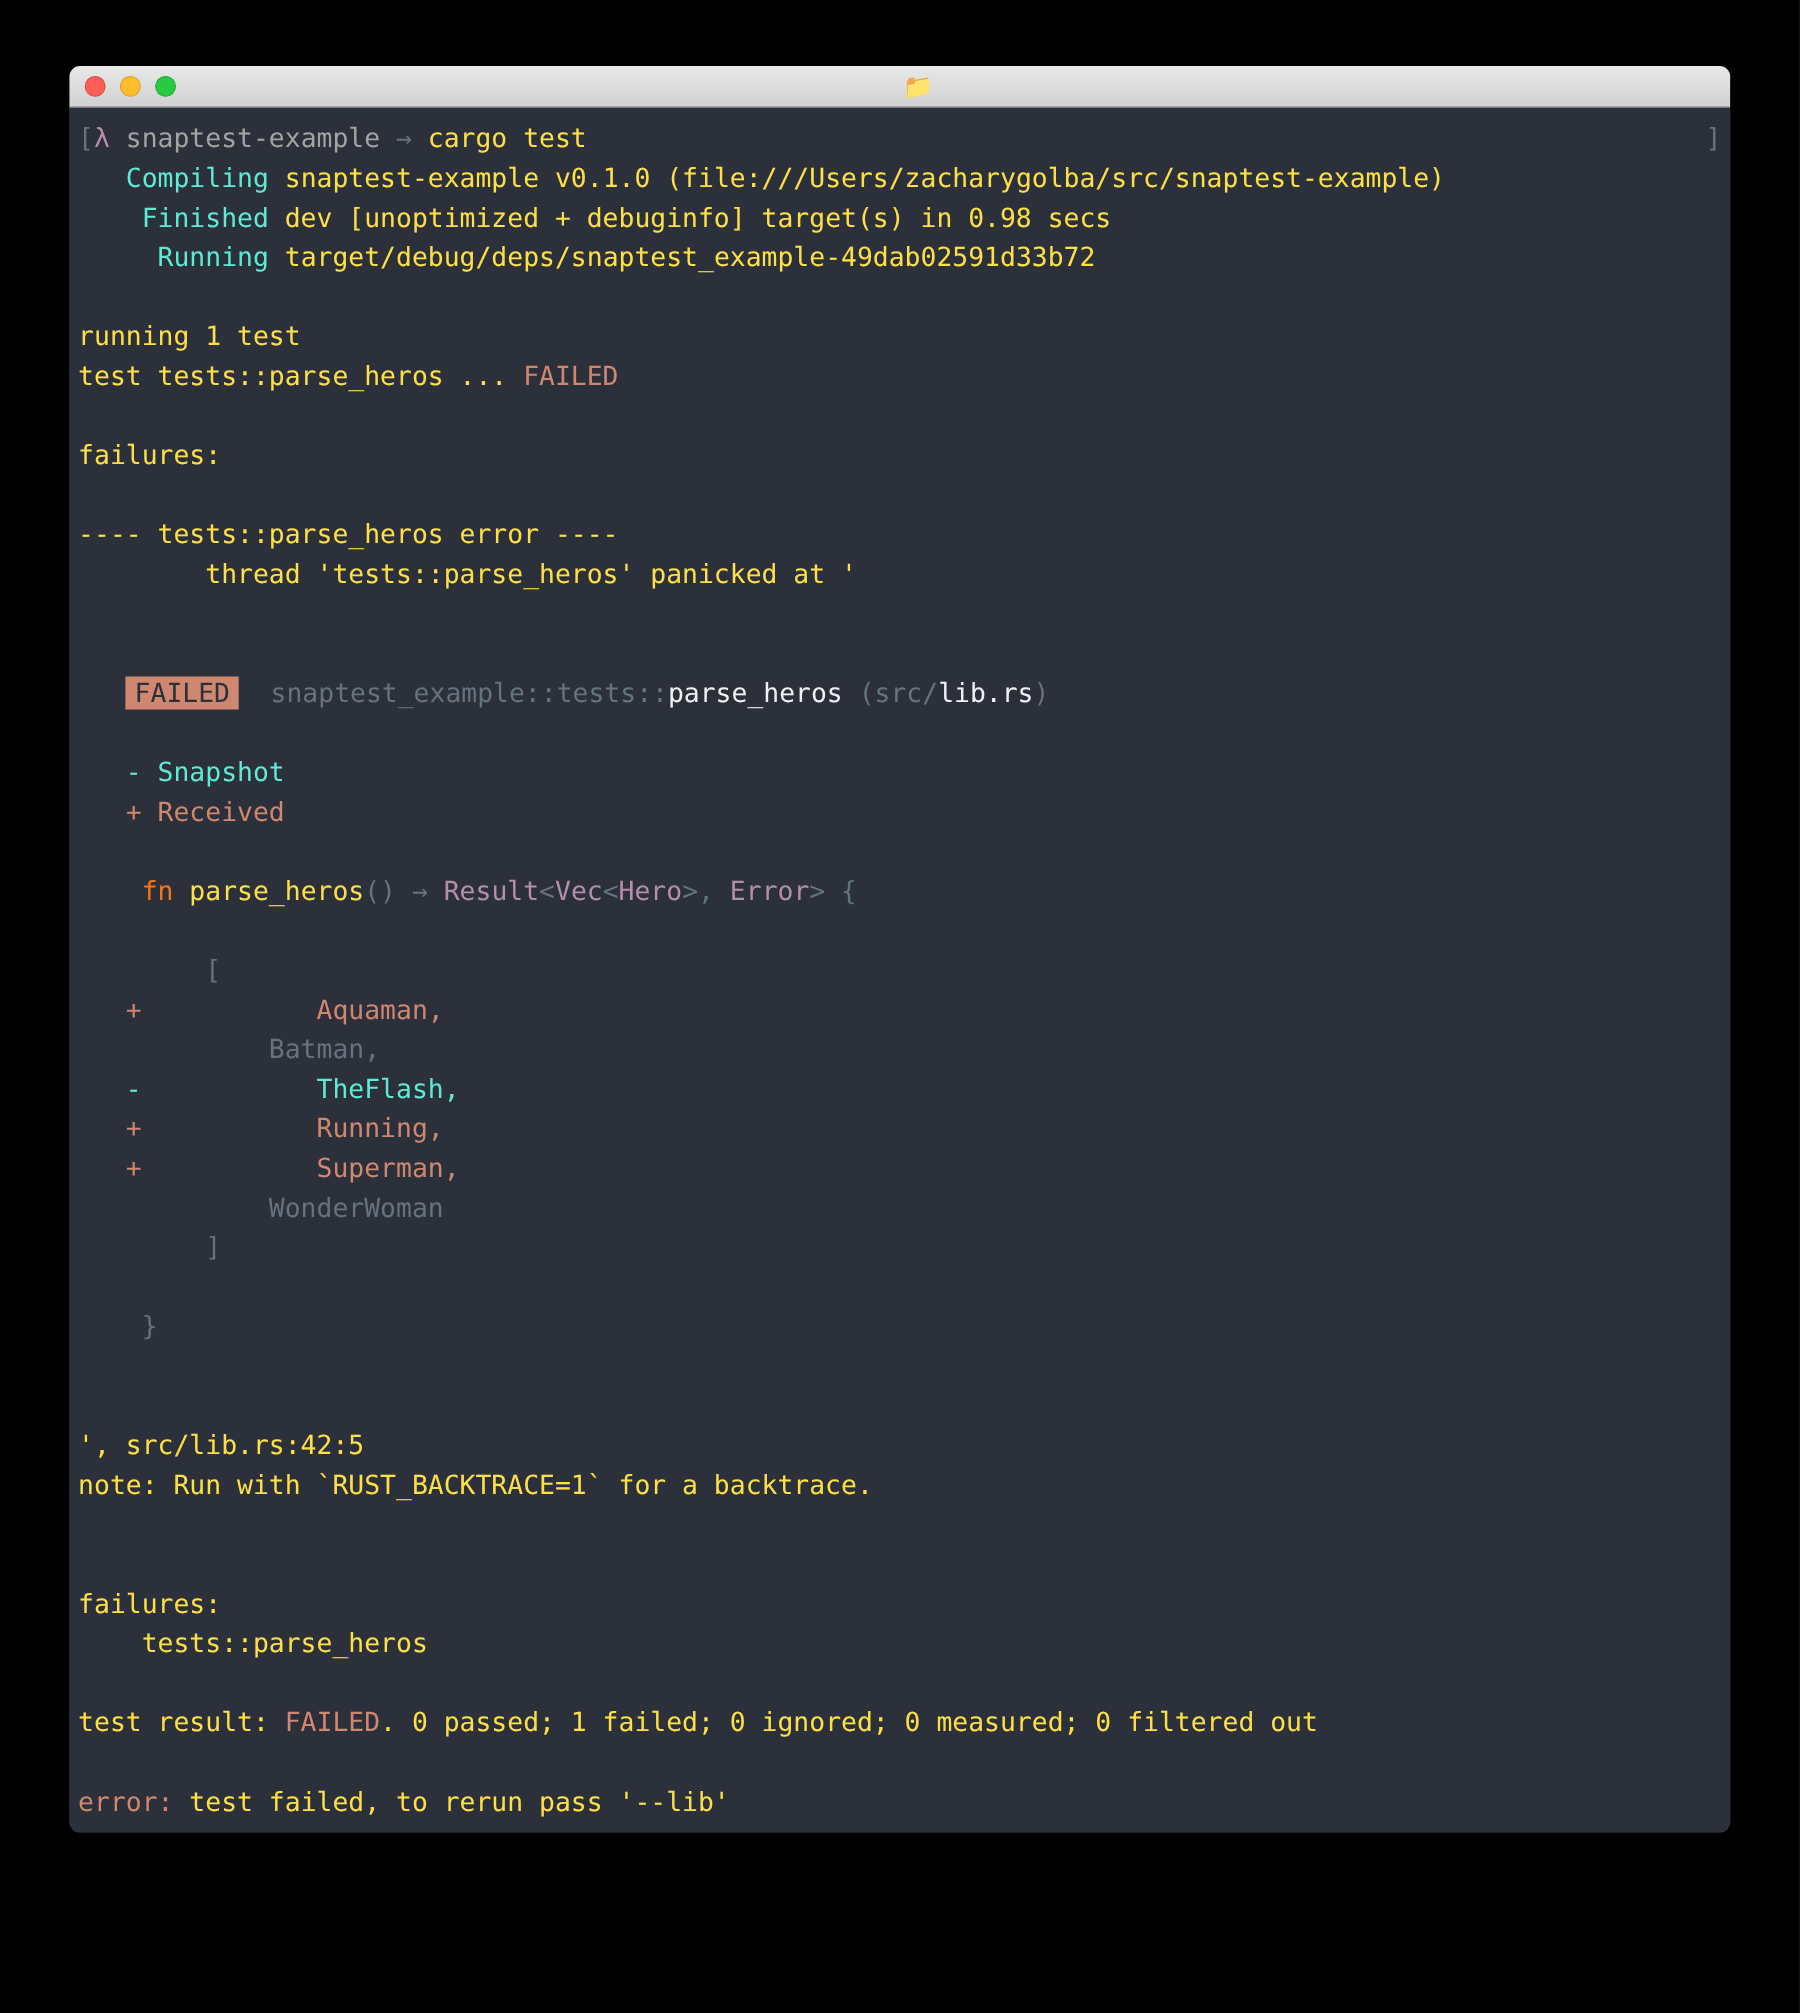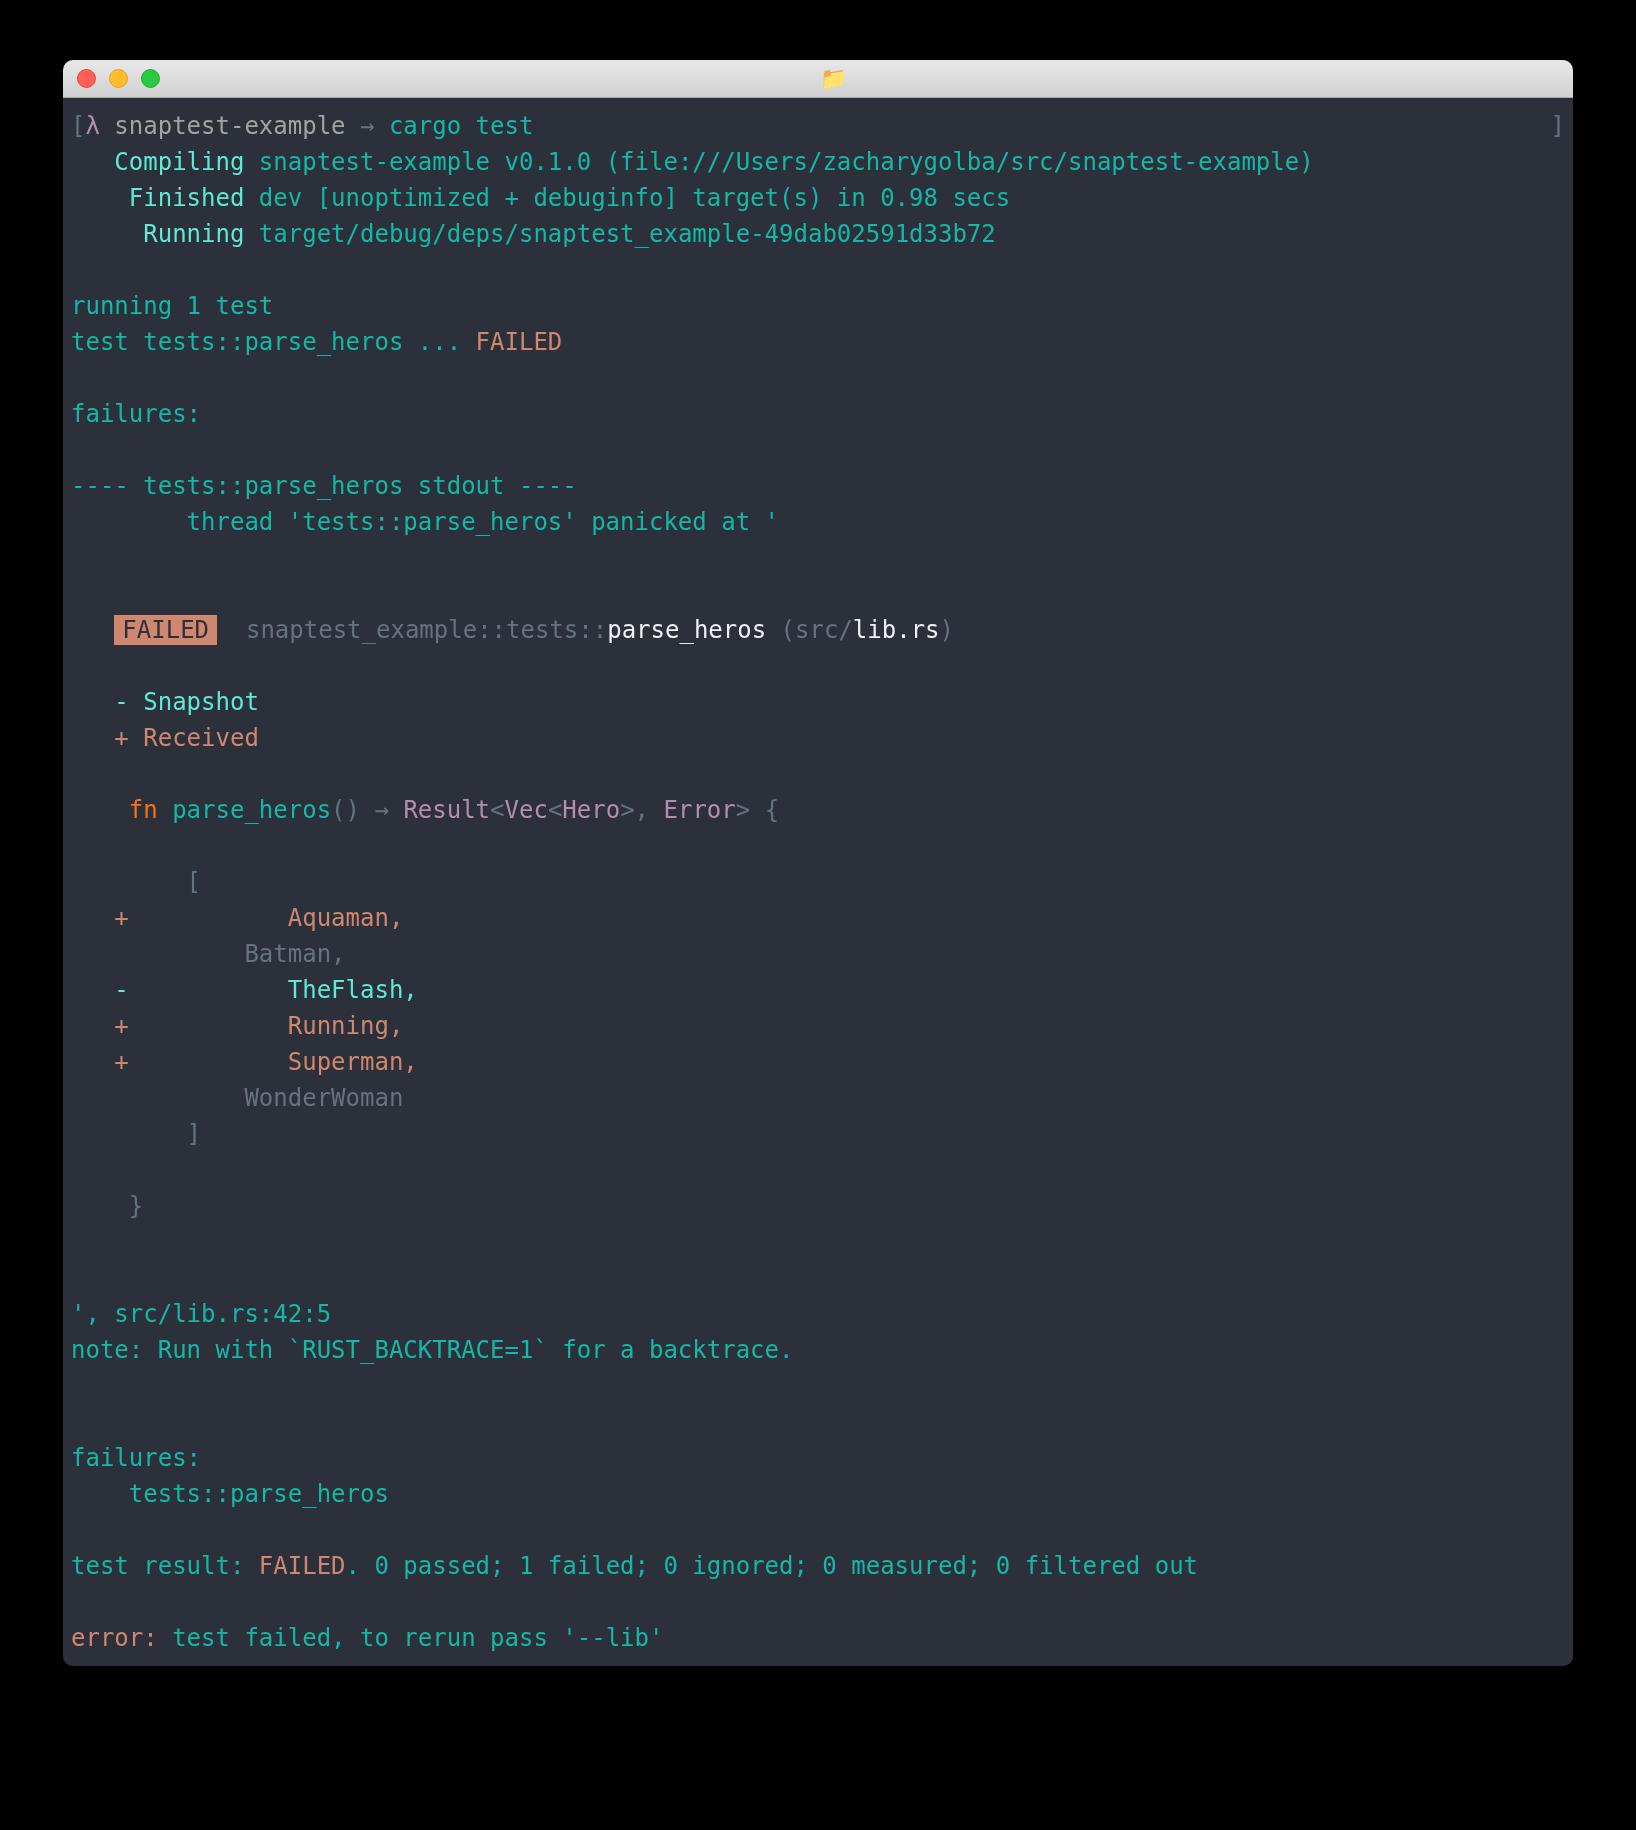--- a/index.html
+++ b/index.html
@@ -76,21 +76,21 @@
       color: #c0c5ce;
       white-space: pre;
     }
     
     .dim { color: #65737e; }
     .cyan { color: #a3a3a3; }
     .cyan-bright { color: #f97316; }
     .green { color: #5eead4; }
     .red { color: #d08770; }
     .pink { color: #b48ead; }
-    .light { color: #14b8a6; }
+    .light { color: #fde047; }
     .bold-white { color: #eff1f5; }
     
     .failed-badge {
       background: #d08770;
       color: #2b303b;
       padding: 1px 8px;
       font-weight: normal;
     }
   </style>
 </head>
@@ -111,21 +111,21 @@
   <div class="terminal-body"><span class="dim">[</span><span class="pink">λ</span> <span class="cyan">snaptest-example</span> <span class="dim">→</span> <span class="light">cargo test</span><span class="dim" style="float:right;">]</span>
    <span class="green">Compiling</span> <span class="light">snaptest-example v0.1.0 (file:///Users/zacharygolba/src/snaptest-example)</span>
     <span class="green">Finished</span> <span class="light">dev [unoptimized + debuginfo] target(s) in 0.98 secs</span>
      <span class="green">Running</span> <span class="light">target/debug/deps/snaptest_example-49dab02591d33b72</span>
 
 <span class="light">running 1 test</span>
 <span class="light">test tests::parse_heros ... </span><span class="red">FAILED</span>
 
 <span class="light">failures:</span>
 
-<span class="light">---- tests::parse_heros stdout ----</span>
+<span class="light">---- tests::parse_heros error ----</span>
 <span class="light">        thread 'tests::parse_heros' panicked at '</span>
 
 
    <span class="failed-badge">FAILED</span>  <span class="dim">snaptest_example::tests::</span><span class="bold-white">parse_heros</span><span class="dim"> (src/</span><span class="bold-white">lib.rs</span><span class="dim">)</span>
 
    <span class="green">- Snapshot</span>
    <span class="red">+ Received</span>
 
     <span class="cyan-bright">fn </span><span class="light">parse_heros</span><span class="dim">() </span><span class="dim">→ </span><span class="pink">Result</span><span class="dim">&lt;</span><span class="pink">Vec</span><span class="dim">&lt;</span><span class="pink">Hero</span><span class="dim">&gt;, </span><span class="pink">Error</span><span class="dim">&gt; {</span>
 

